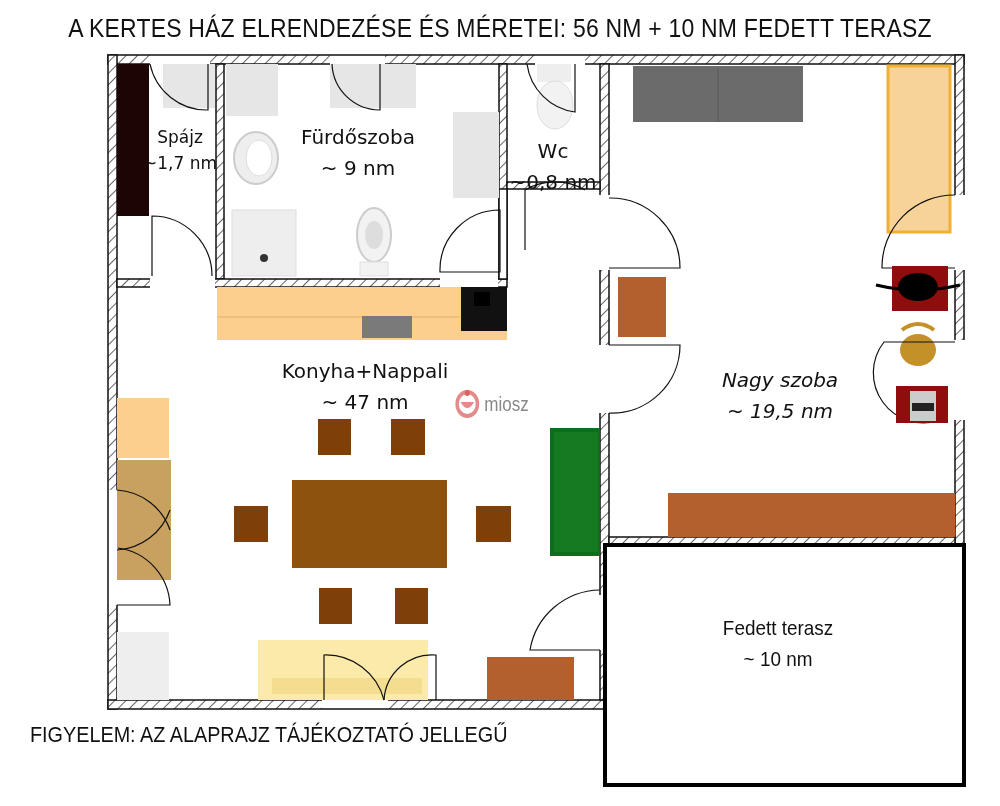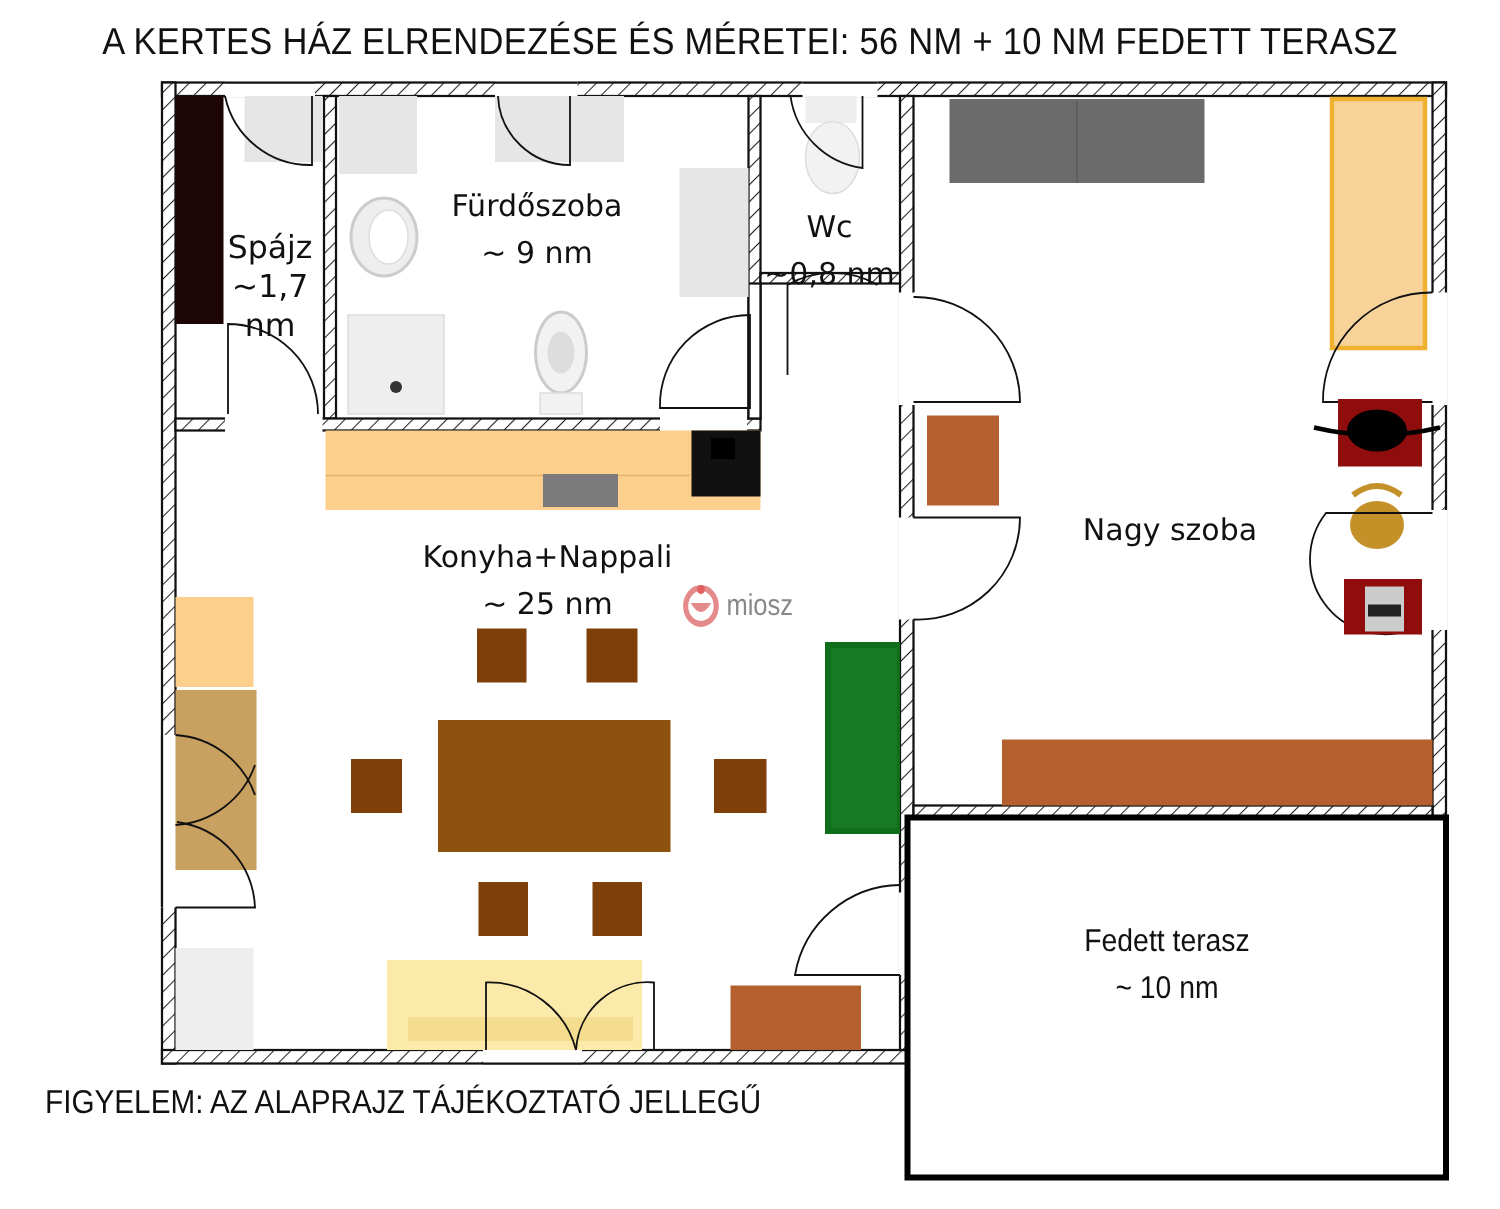--- a/index.html
+++ b/index.html
@@ -1,21 +1,21 @@
 <!DOCTYPE html>
 <html><head>
 <meta charset="utf-8">
 <style>
   html,body{margin:0;padding:0;background:#fff;}
   body{width:1000px;height:806px;position:relative;overflow:hidden;font-family:"DejaVu Sans","Liberation Sans",sans-serif;}
   .abs{position:absolute;}
   .title{left:0;top:14px;width:1000px;text-align:center;font-family:"Liberation Sans Narrow","Liberation Sans",sans-serif;font-size:25px;color:#111;letter-spacing:0.2px;transform:scaleX(0.92);transform-origin:center;}
   .note{left:30px;top:722px;font-size:22px;color:#111;font-family:"Liberation Sans",sans-serif;transform:scaleX(0.9);transform-origin:left;}
   .label{text-align:center;font-size:20px;color:#111;line-height:31px;}
-  .label-small{font-size:21px;line-height:26px;margin-top:28px;}
+  .label-small{font-size:17px;line-height:26px;}
   .terasz-label{font-family:"Liberation Sans",sans-serif;font-size:21px;transform:scaleX(0.9);}
   .wm{left:452px;top:388px;display:flex;align-items:center;gap:2px;color:#888;font-family:"Liberation Sans",sans-serif;font-size:20px;transform:scaleX(0.85);transform-origin:left;}
   svg.plan{position:absolute;left:0;top:0;}
 </style>
 </head>
 <body>
 
 <div class="abs title">A KERTES HÁZ ELRENDEZÉSE ÉS MÉRETEI: 56 NM + 10 NM FEDETT TERASZ</div>
 
 <svg class="plan" width="1000" height="806" viewBox="0 0 1000 806">
@@ -158,24 +158,25 @@
 <div class="abs label" style="left:268px;top:122px;width:180px;text-align:center;">
   <div>Fürdőszoba</div>
   <div>~ 9 nm</div>
 </div>
 <div class="abs label" style="left:500px;top:136px;width:106px;">
   <div>Wc</div>
   <div>~0,8 nm</div>
 </div>
 <div class="abs label" style="left:250px;top:356px;width:230px;">
   <div>Konyha+Nappali</div>
-  <div>~ 25 nm</div>
+  <div>~ 47 nm</div>
 </div>
-<div class="abs label" style="left:680px;top:338px;width:200px;">
+<div class="abs label" style="left:680px;top:365px;width:200px;font-style:italic;">
   <div>Nagy szoba</div>
+  <div>~ 19,5 nm</div>
 </div>
 <div class="abs label terasz-label" style="left:678px;top:612px;width:200px;">
   <div>Fedett terasz</div>
   <div>~ 10 nm</div>
 </div>
 
 <div class="abs wm">
   <svg width="36" height="32" viewBox="0 0 36 32">
     <circle cx="18" cy="16" r="12" fill="none" stroke="#e58a8a" stroke-width="4"></circle>
     <path d="M10 14 Q18 26 26 14" fill="#e58a8a"></path>

